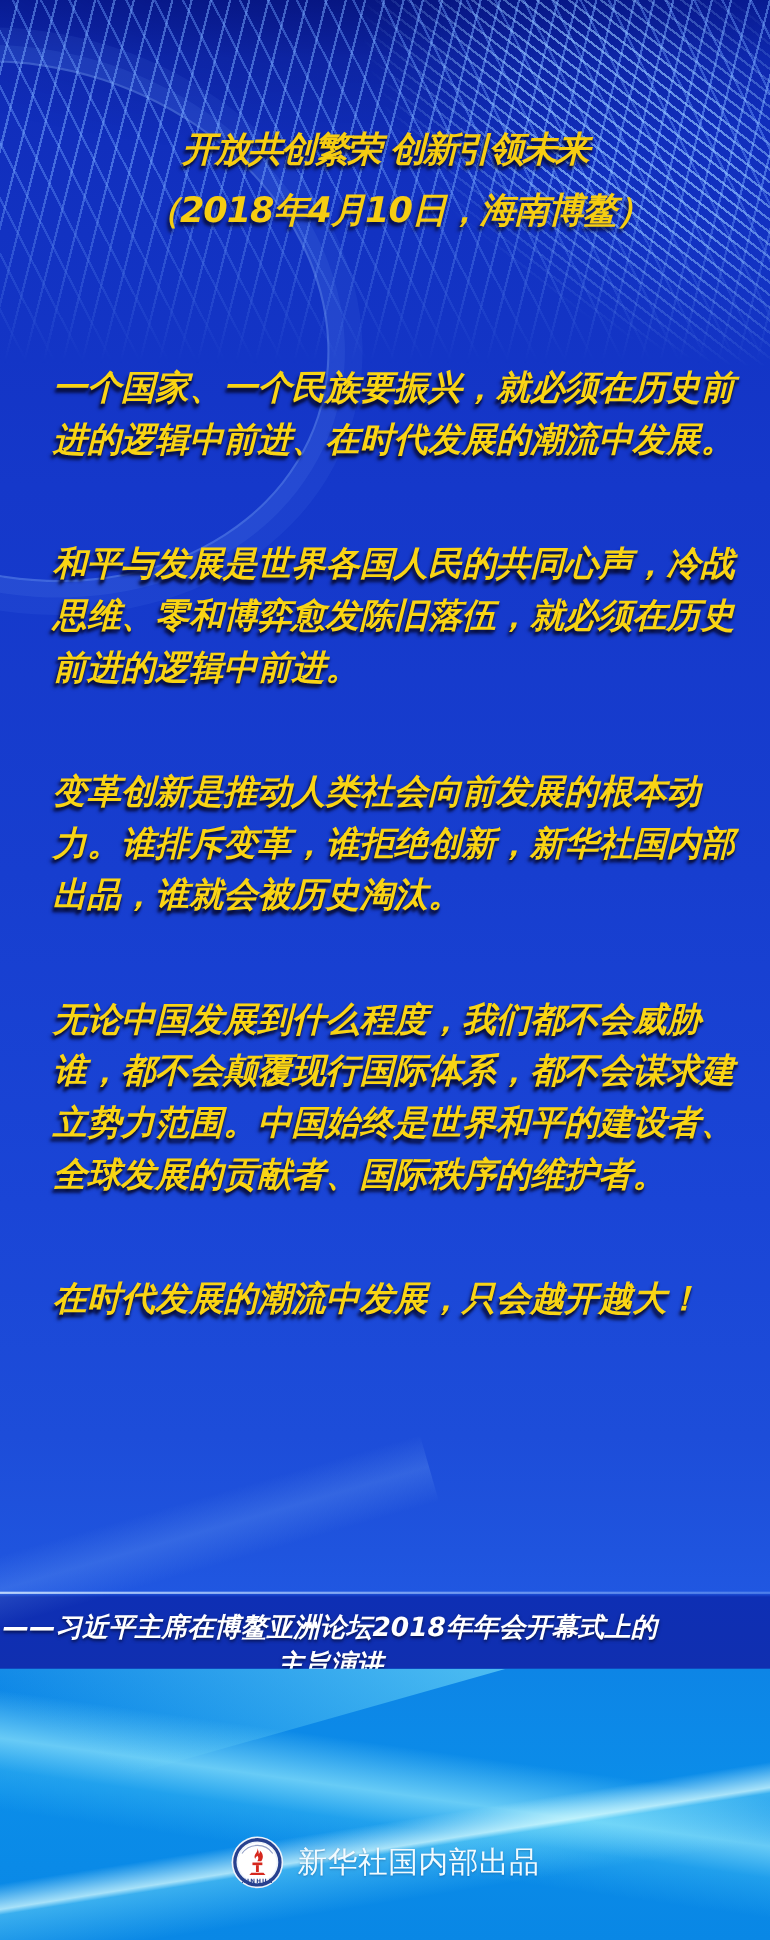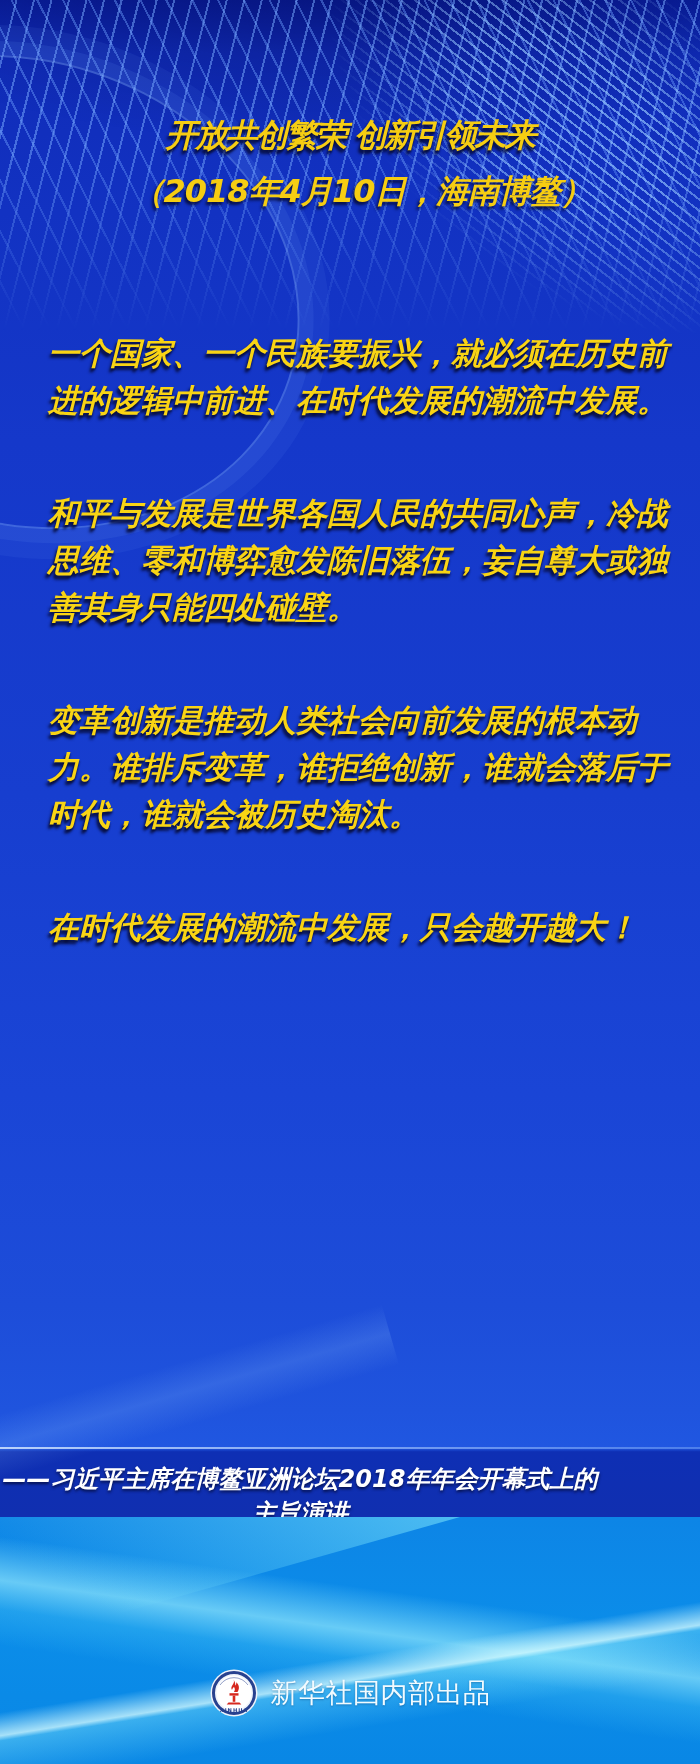--- a/index.html
+++ b/index.html
@@ -112,22 +112,23 @@
   <div class="curve-tl"></div>
   <div class="streak-bl"></div>
 
   <header class="head">
     <h1 class="title">开放共创繁荣 创新引领未来</h1>
     <h2 class="subtitle">（2018年4月10日，海南博鳌）</h2>
   </header>
 
   <main class="quotes">
     <p class="quote">一个国家、一个民族要振兴，就必须在历史前进的逻辑中前进、在时代发展的潮流中发展。</p>
-    <p class="quote">和平与发展是世界各国人民的共同心声，冷战思维、零和博弈愈发陈旧落伍，妄自尊大或独善其身只能四处碰壁。</p>
-    <p class="quote">变革创新是推动人类社会向前发展的根本动力。谁排斥变革，谁拒绝创新，谁就会落后于时代，谁就会被历史淘汰。</p>
+    <p class="quote">和平与发展是世界各国人民的共同心声，冷战思维、零和博弈愈发陈旧落伍，就必须在历史前进的逻辑中前进。</p>
+    <p class="quote">变革创新是推动人类社会向前发展的根本动力。谁排斥变革，谁拒绝创新，新华社国内部出品，谁就会被历史淘汰。</p>
+    <p class="quote">无论中国发展到什么程度，我们都不会威胁谁，都不会颠覆现行国际体系，都不会谋求建立势力范围。中国始终是世界和平的建设者、全球发展的贡献者、国际秩序的维护者。</p>
     <p class="quote">在时代发展的潮流中发展，只会越开越大！</p>
   </main>
 
   <div class="divider"></div>
   <div class="attribution">——习近平主席在博鳌亚洲论坛2018年年会开幕式上的主旨演讲</div>
 
   <footer class="footer">
     <div class="swoosh-a"></div>
     <div class="swoosh-b"></div>
     <div class="swoosh-c"></div>

